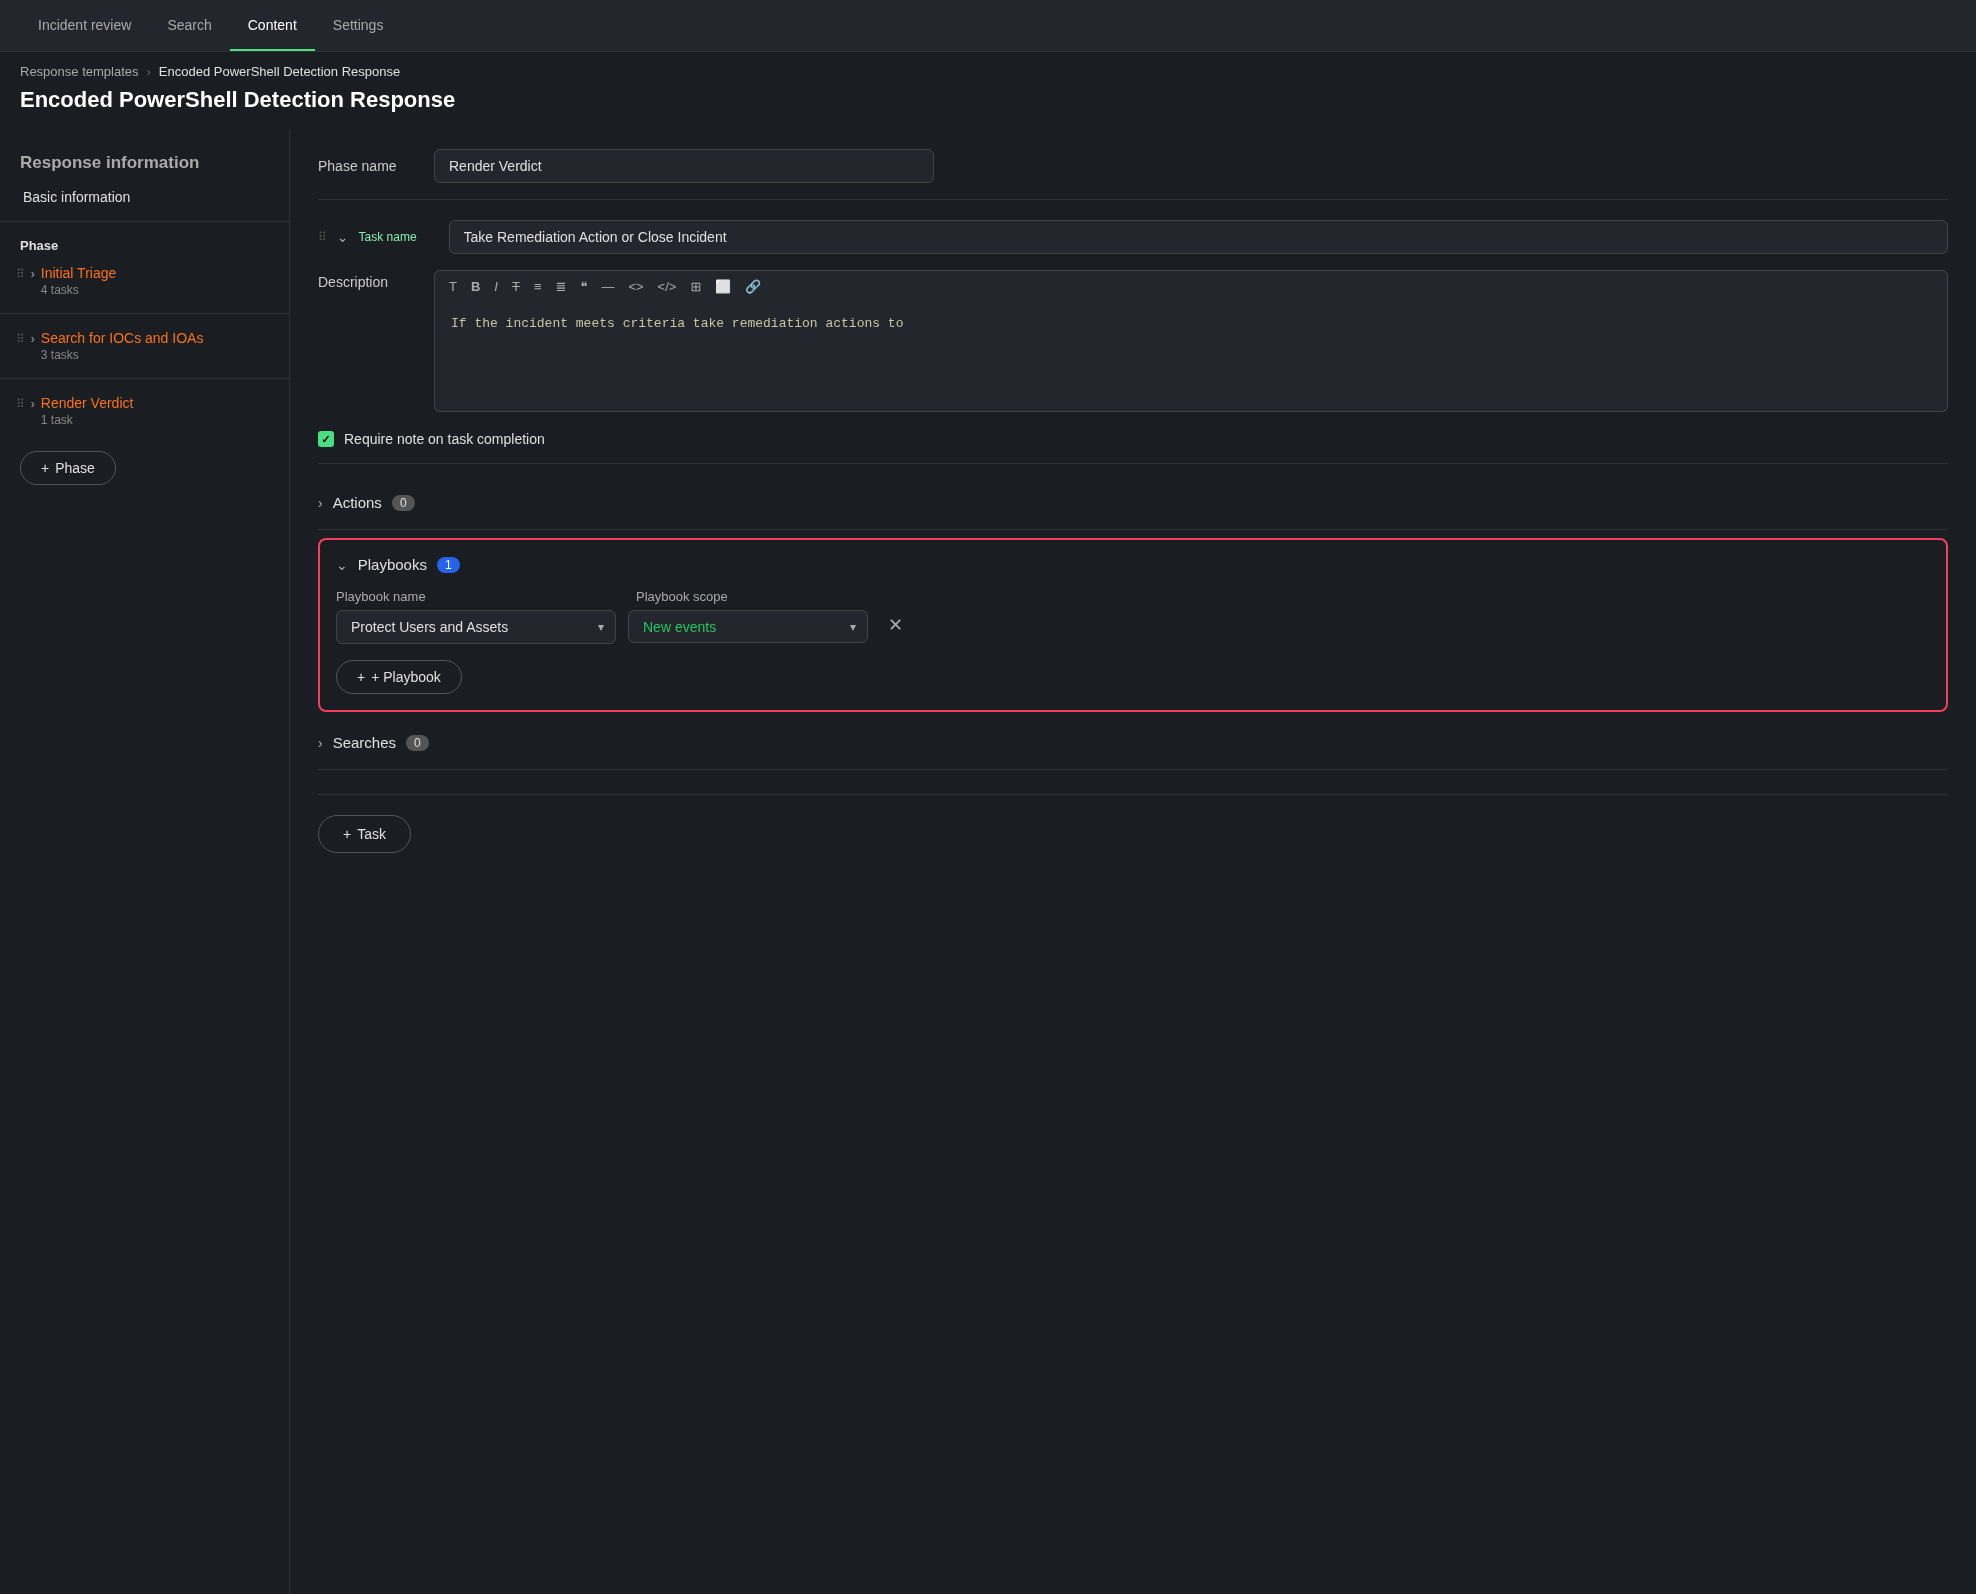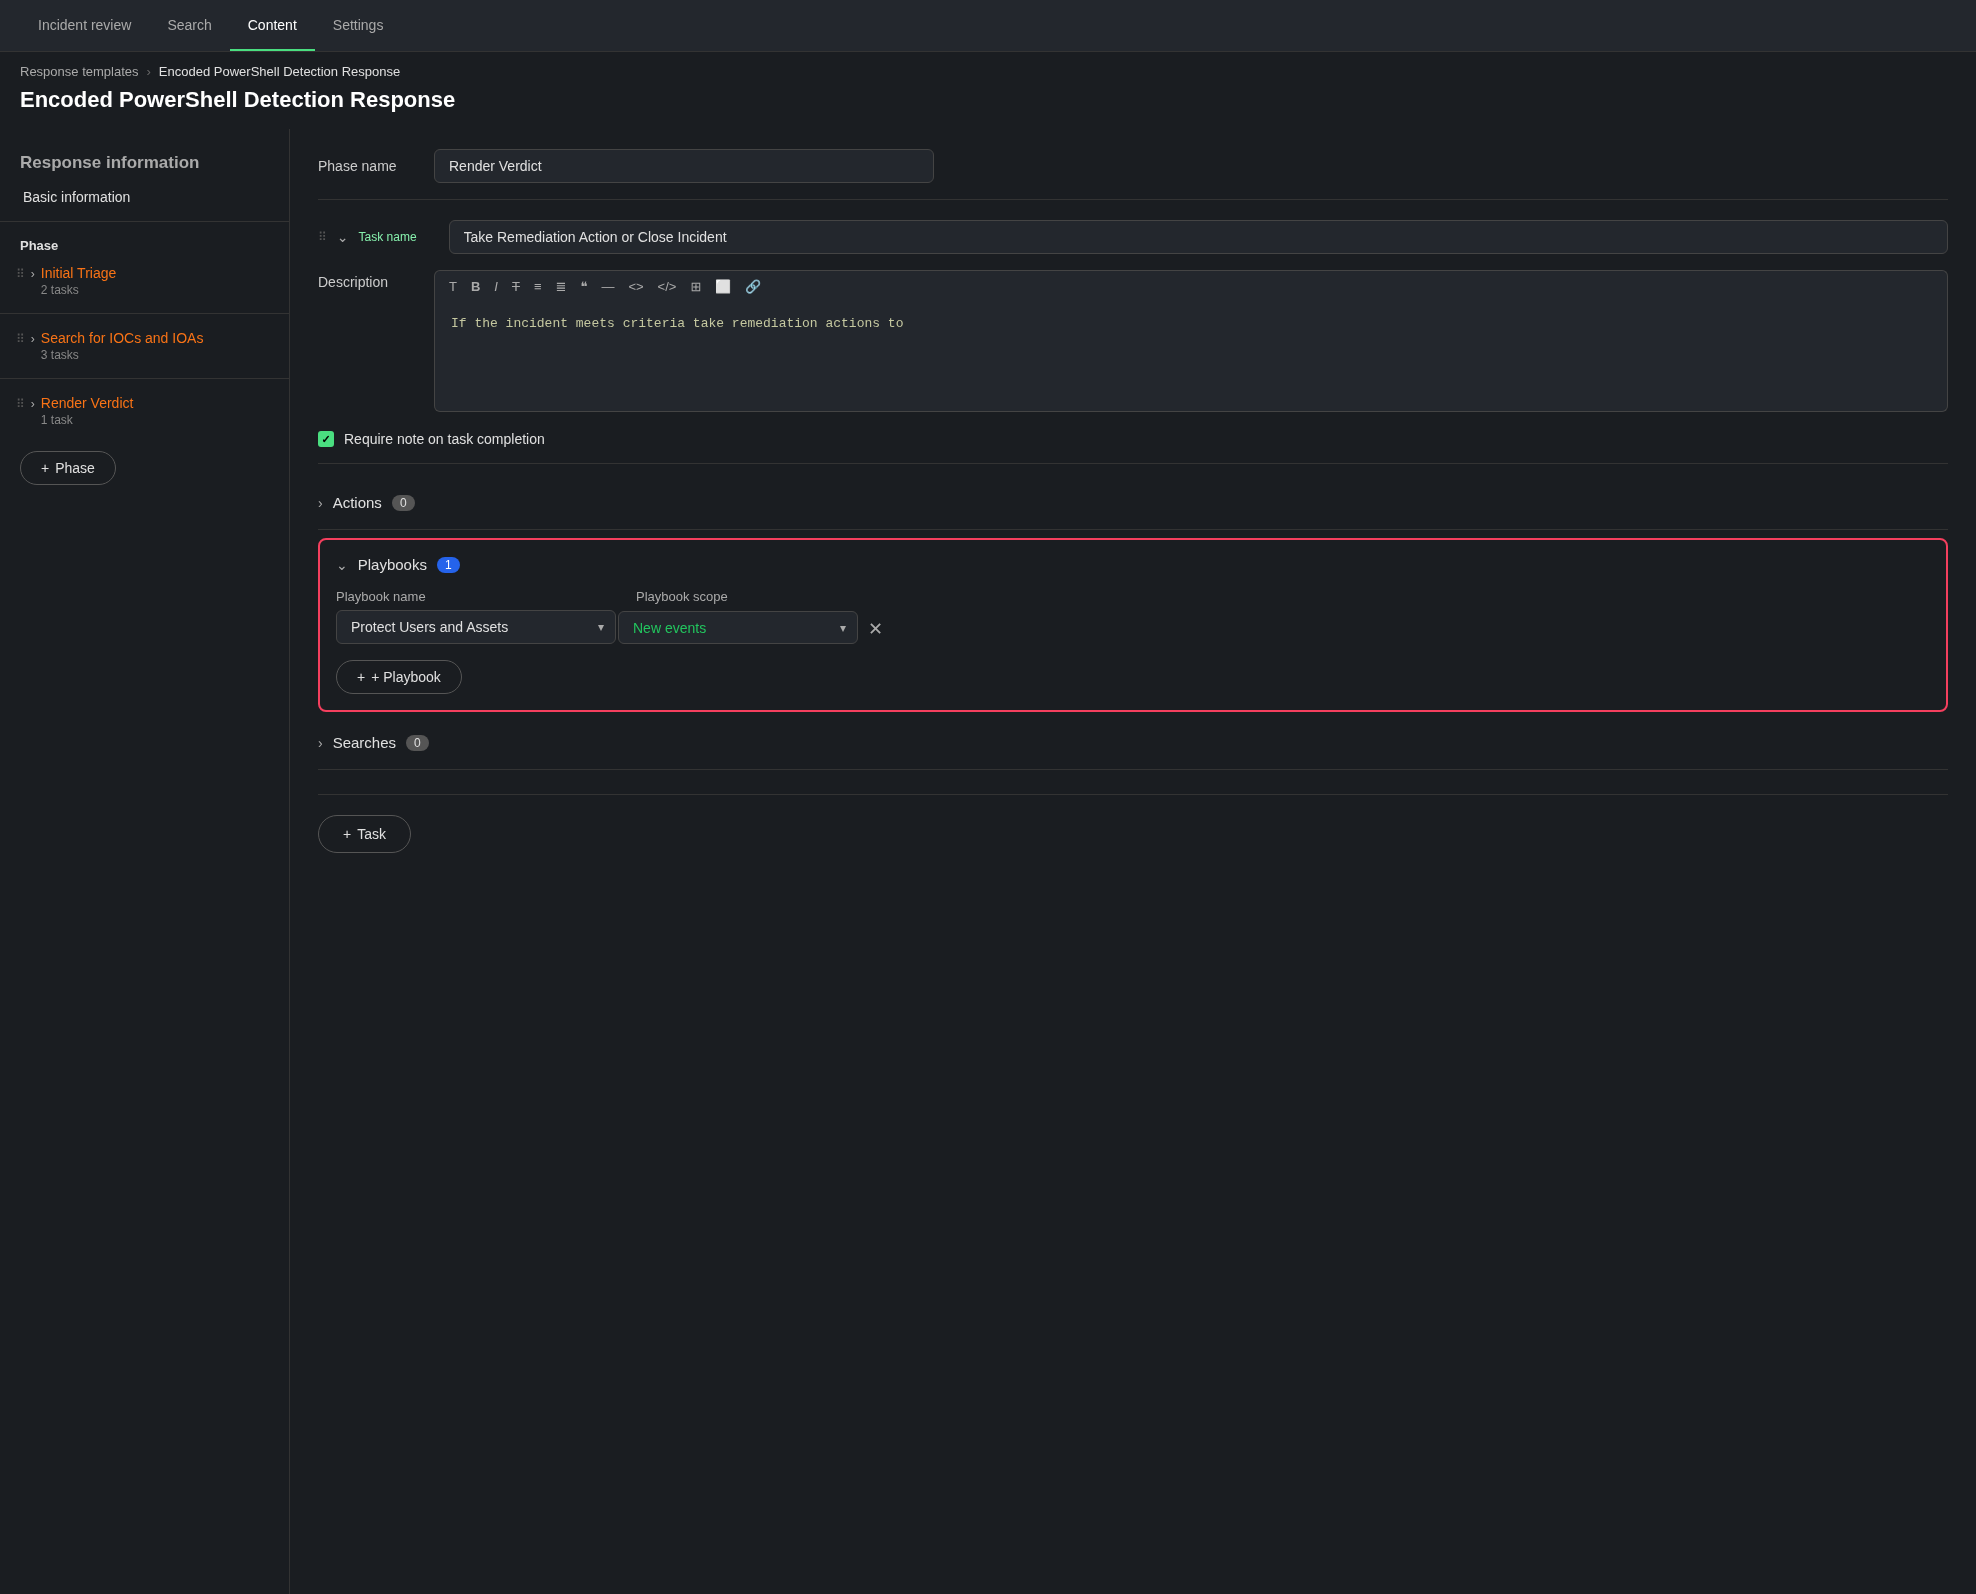--- a/index.html
+++ b/index.html
@@ -321,22 +321,22 @@
       margin-bottom: 6px;
     }
     .playbook-field-label {
       font-size: 13px;
       color: #aaa;
     }
     .playbook-name-label { min-width: 280px; }
     .playbook-scope-label { min-width: 240px; }
     .playbook-fields-inputs {
       display: flex;
-      align-items: flex-end;
-      gap: 2px;
+      align-items: flex-start;
+      gap: 12px;
     }
     .select-wrapper {
       position: relative;
       min-width: 280px;
     }
     .select-wrapper select {
       background: #23272d;
       border: 1px solid #444;
       color: #e0e0e0;
       padding: 8px 36px 8px 14px;
@@ -432,21 +432,21 @@
     <div class="sidebar-section-title">Response information</div>
     <div class="sidebar-item basic-info">Basic information</div>
     <hr class="sidebar-divider">
     <div class="phase-label">Phase</div>
 
     <div class="phase-item">
       <span class="drag-handle">⠿</span>
       <span class="chevron">›</span>
       <div class="phase-info">
         <div class="phase-name">Initial Triage</div>
-        <div class="phase-tasks">2 tasks</div>
+        <div class="phase-tasks">4 tasks</div>
       </div>
     </div>
 
     <hr class="sidebar-divider">
 
     <div class="phase-item">
       <span class="drag-handle">⠿</span>
       <span class="chevron">›</span>
       <div class="phase-info">
         <div class="phase-name">Search for IOCs and IOAs</div>

